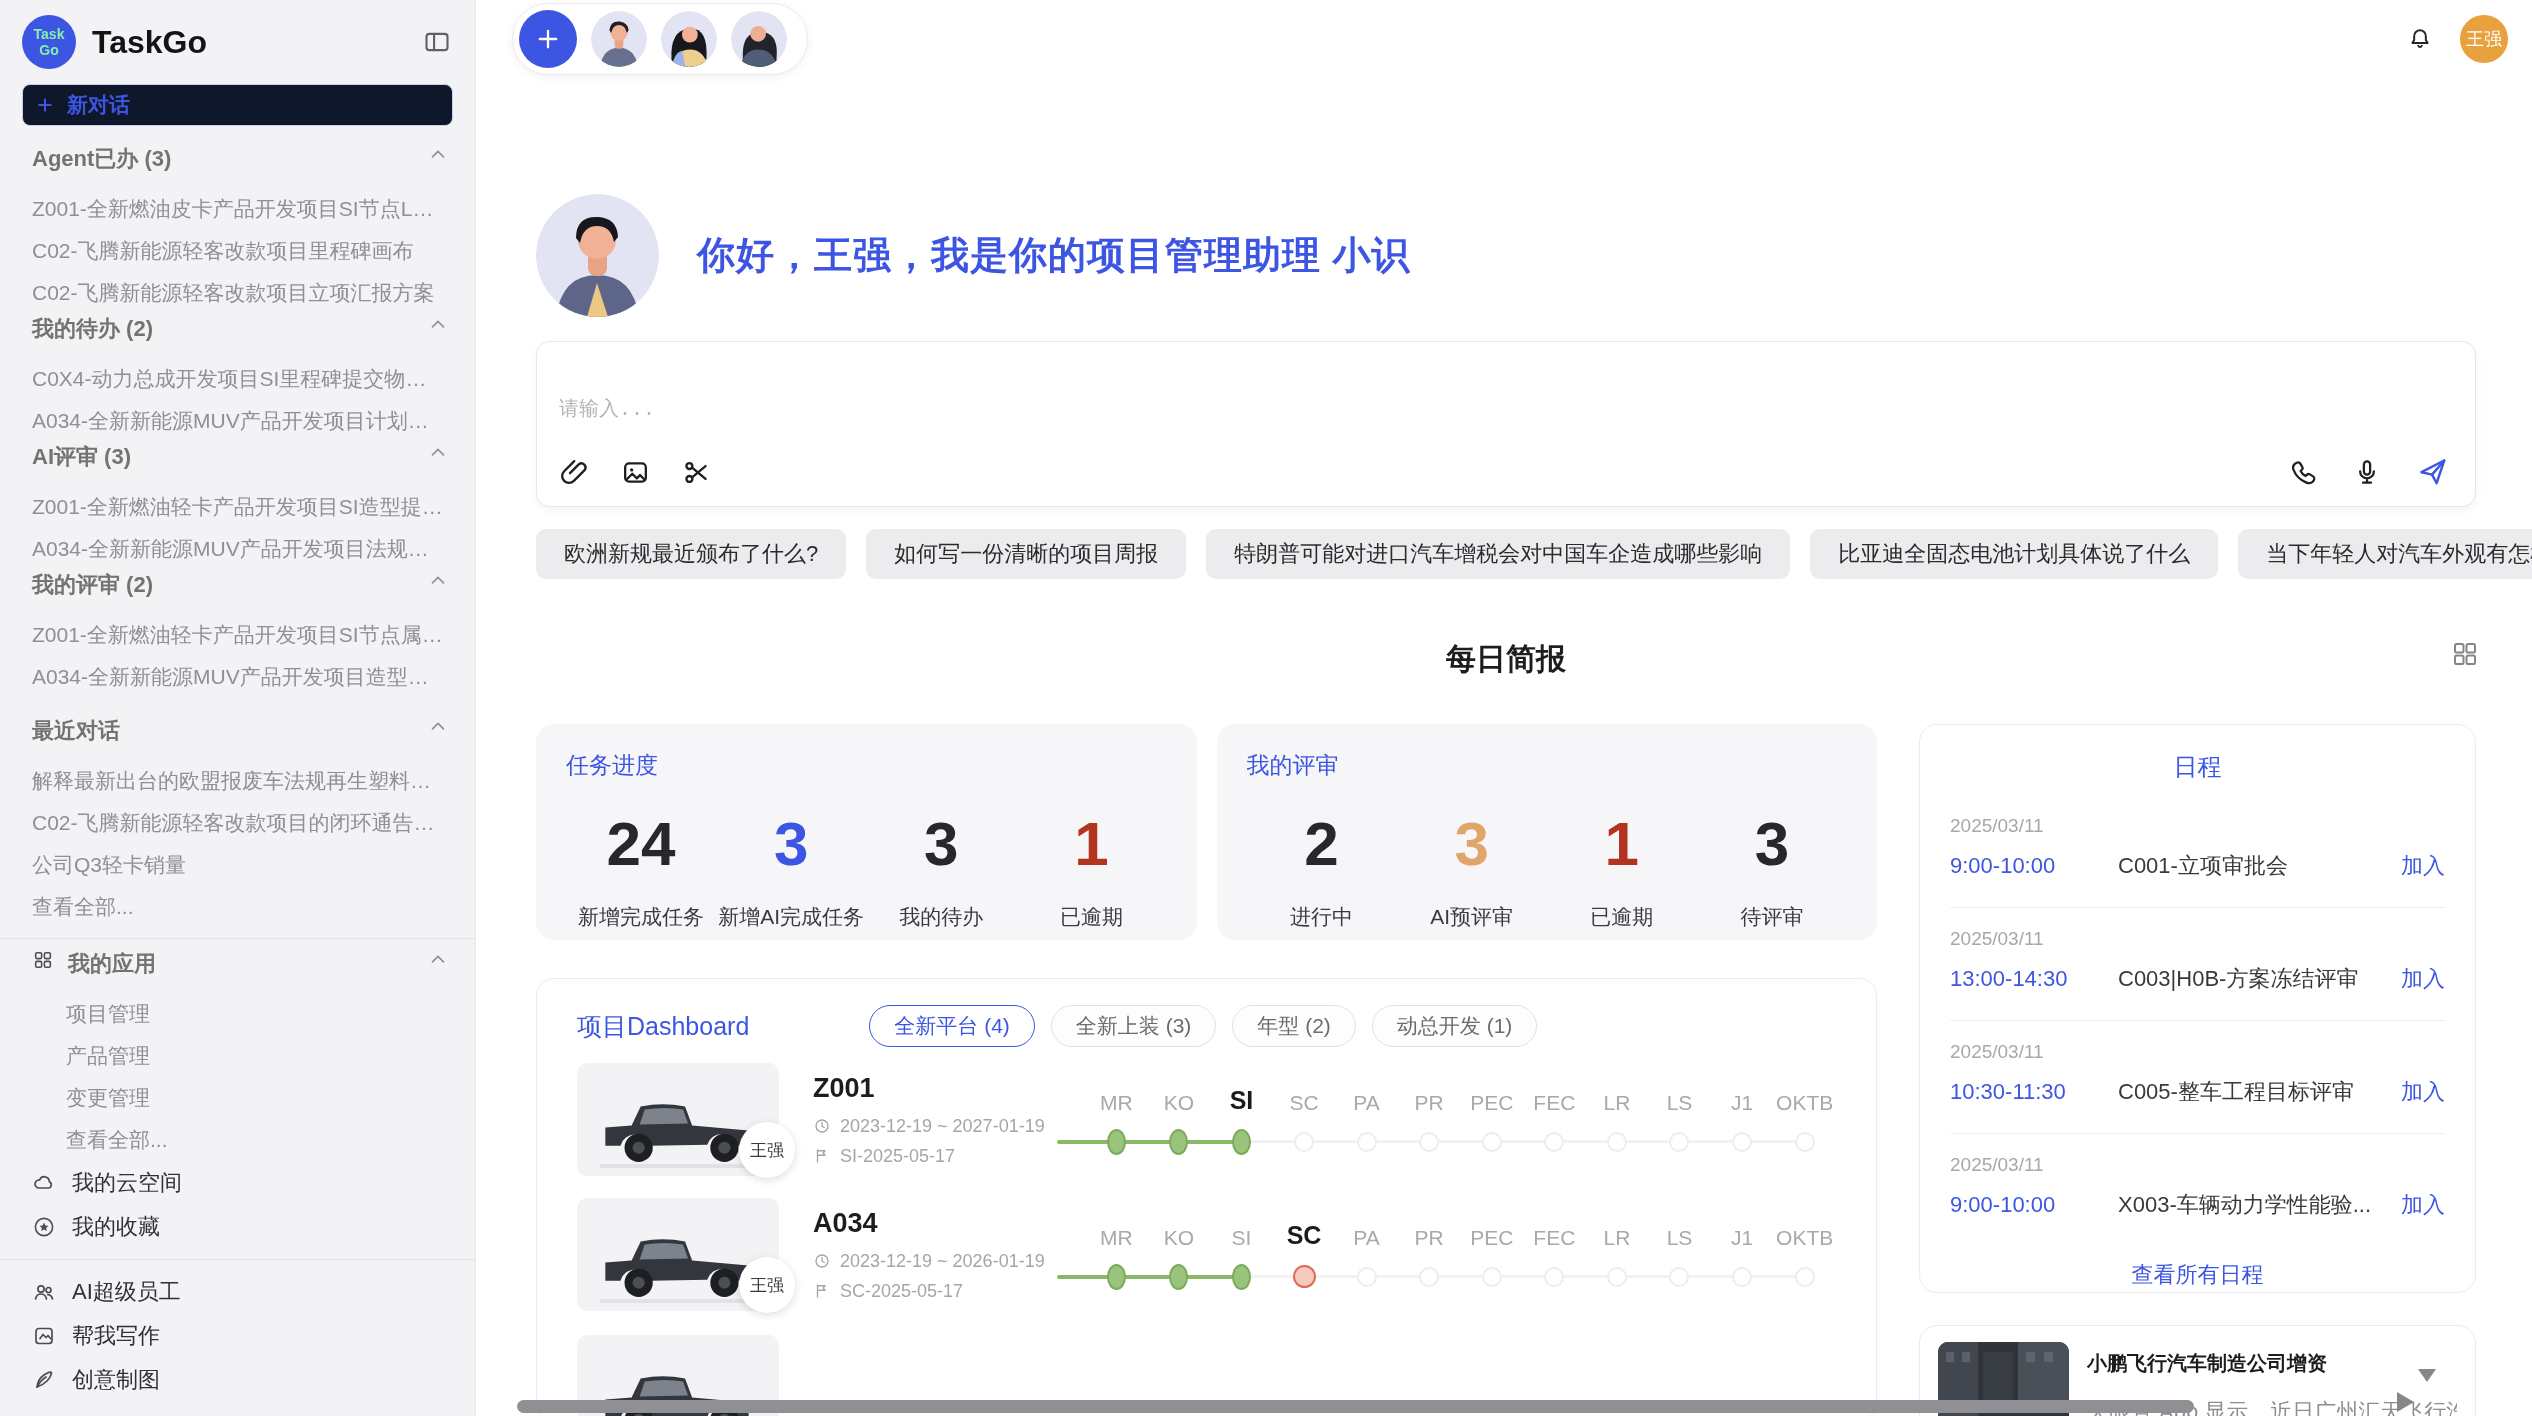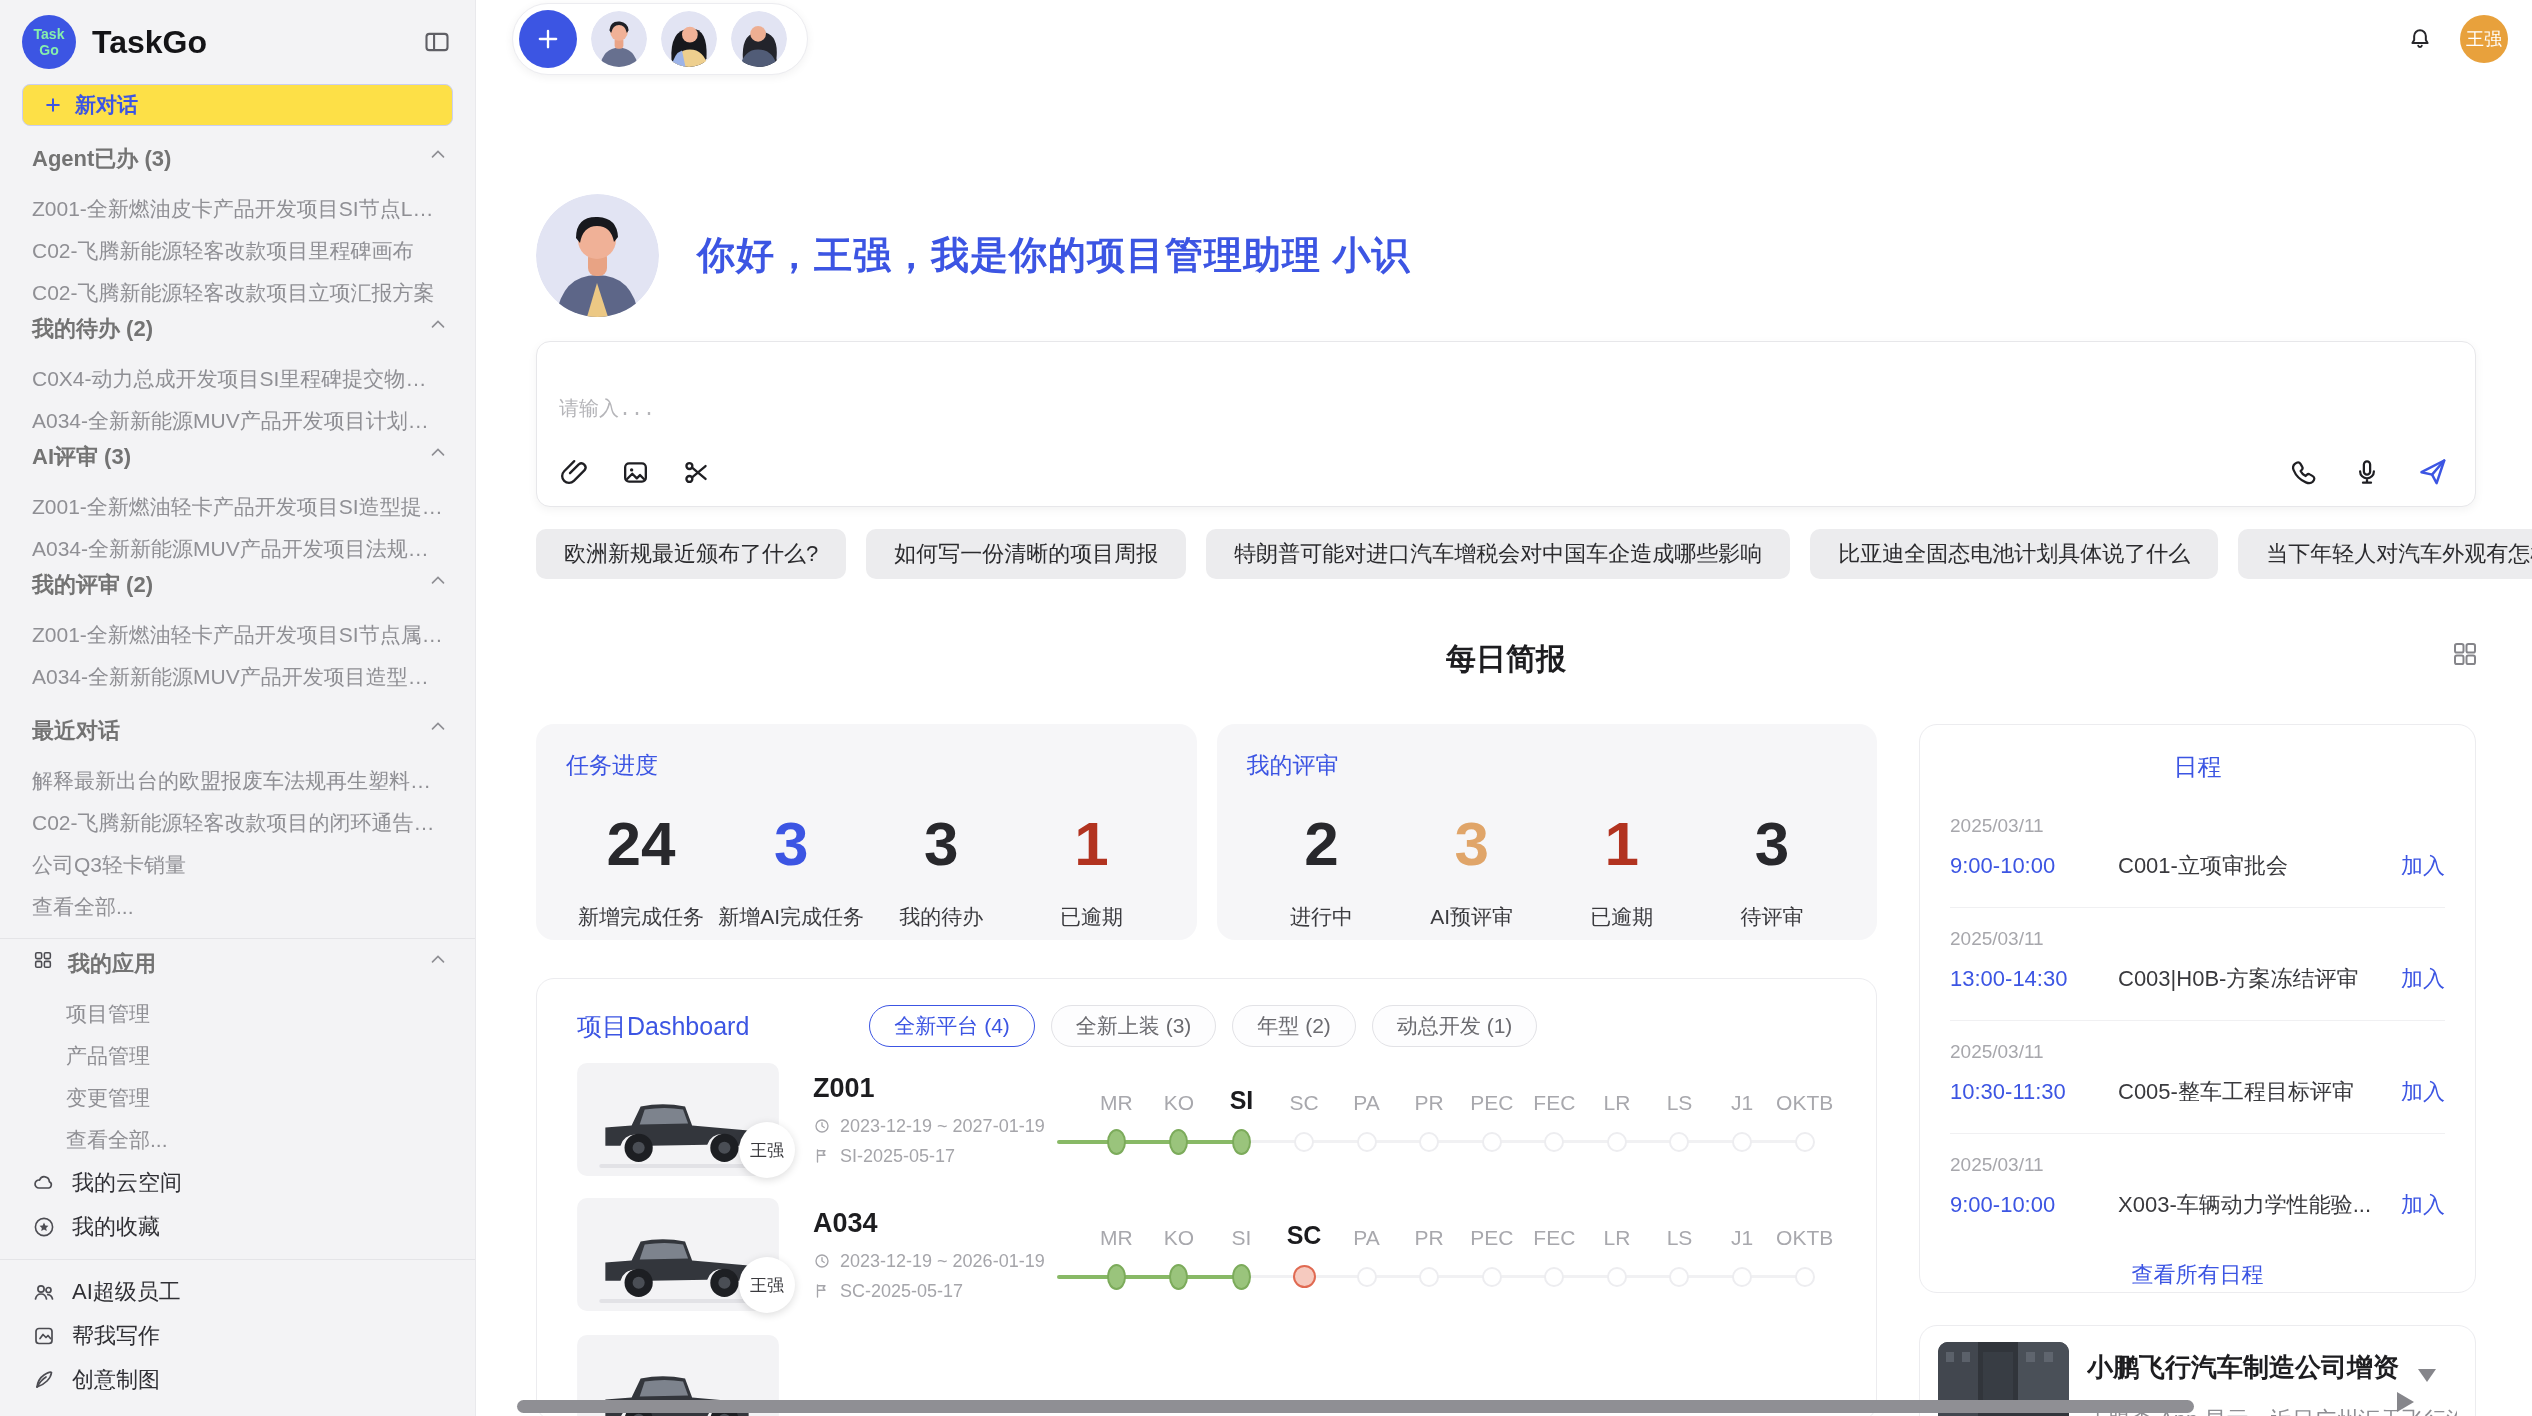--- a/index.html
+++ b/index.html
@@ -7,21 +7,21 @@
   body { display: flex; font-family: "Liberation Sans", "DejaVu Sans", sans-serif; background: #ffffff; color: #232326; }
   svg { display: block; }
   button { font-family: inherit; cursor: pointer; background: none; border: none; }
 
   
   .sidebar { width: 476px; height: 100%; background: #f3f3f5; border-right: 1px solid #e9e9ec; flex: none; padding-top: 10px; overflow: hidden; }
   .sb-head { display: flex; align-items: center; height: 64px; padding: 0 24px 0 22px; }
   .logo-circle { width: 54px; height: 54px; border-radius: 50%; background: #3c55e3; color: #86efac; display: flex; flex-direction: column; align-items: center; justify-content: center; font-size: 14px; line-height: 1.15; font-weight: 600; flex: none; }
   .app-title { font-size: 32px; font-weight: 700; color: #141417; margin-left: 16px; flex: 1; }
   .collapse-btn { color: #5f5f65; }
-  .new-chat { margin: 10px 22px 18px; width: calc(100% - 44px); height: 42px; background: #fde047; border: 1px solid #c9cef2; border-radius: 8px; color: #3c55e3; font-size: 21px; font-weight: 600; display: flex; align-items: center; gap: 12px; padding: 0 20px; }
+  .new-chat { margin: 10px 22px 18px; width: calc(100% - 44px); height: 42px; background: #0f172a; border: 1px solid #c9cef2; border-radius: 8px; color: #3c55e3; font-size: 21px; font-weight: 600; display: flex; align-items: center; gap: 12px; padding: 0 12px; }
   .sb-section-header { display: flex; align-items: flex-start; height: 44px; padding: 0 26px 0 32px; font-size: 22px; color: #737373; font-weight: 600; cursor: pointer; }
   .sb-section-header .hdr-label { flex: 1; }
   .chev { color: #8f8f94; flex: none; }
   .sb-item { height: 42px; line-height: 42px; padding: 0 32px; font-size: 21px; color: #8f8f94; white-space: nowrap; overflow: hidden; text-overflow: ellipsis; cursor: pointer; }
   .sb-item.sub { padding-left: 66px; }
   .sb-divider { height: 1px; background: #e4e4e7; margin: 10px 0; }
   .sb-row { display: flex; align-items: center; gap: 16px; height: 44px; padding: 0 32px; font-size: 22px; color: #303035; cursor: pointer; }
   .sb-row .sb-ic { color: #4c4c52; flex: none; }
   .hdr-icon { color: #4c4c52; margin-right: 14px; flex: none; }
 
@@ -105,21 +105,21 @@
   .sched-date { color: #a7a7ac; font-size: 19px; }
   .sched-row { display: flex; align-items: center; margin-top: 14px; }
   .sched-time { width: 168px; flex: none; color: #3c55e3; font-size: 22px; }
   .sched-name { flex: 1; color: #39393d; font-size: 22px; white-space: nowrap; overflow: hidden; }
   .join-link { color: #3c55e3; font-size: 22px; flex: none; }
   .sched-viewall { display: block; margin: 14px auto 0; color: #3c55e3; font-size: 22px; }
 
   .news-card { margin-top: 32px; border: 1px solid #ececef; border-radius: 18px; padding: 16px 18px; background: #fff; display: flex; gap: 18px; height: 160px; }
   .news-img { width: 131px; height: 118px; border-radius: 10px; overflow: hidden; flex: none; }
   .news-body { min-width: 0; }
-  .news-title { font-size: 26px; font-weight: 700; color: #1d1d20; margin-top: 8px; white-space: nowrap; overflow: hidden; }
+  .news-title { font-size: 20px; font-weight: 700; color: #1d1d20; margin-top: 8px; white-space: nowrap; overflow: hidden; }
   .news-snippet { margin-top: 20px; font-size: 22px; color: #8e8e93; white-space: nowrap; overflow: hidden; }
 
   .hscroll { position: absolute; left: 41px; bottom: 3px; width: 1677px; height: 13px; background: #8f8f94; border-radius: 7px; }
   .tri-right { position: absolute; right: 118px; bottom: 4px; width: 0; height: 0; border-left: 17px solid #86868b; border-top: 10px solid transparent; border-bottom: 10px solid transparent; }
   .tri-down { position: absolute; right: 96px; bottom: 34px; width: 0; height: 0; border-top: 13px solid #86868b; border-left: 9px solid transparent; border-right: 9px solid transparent; }
 </style>
 </head>
 <body>
 
 <svg width="0" height="0" style="position:absolute">

